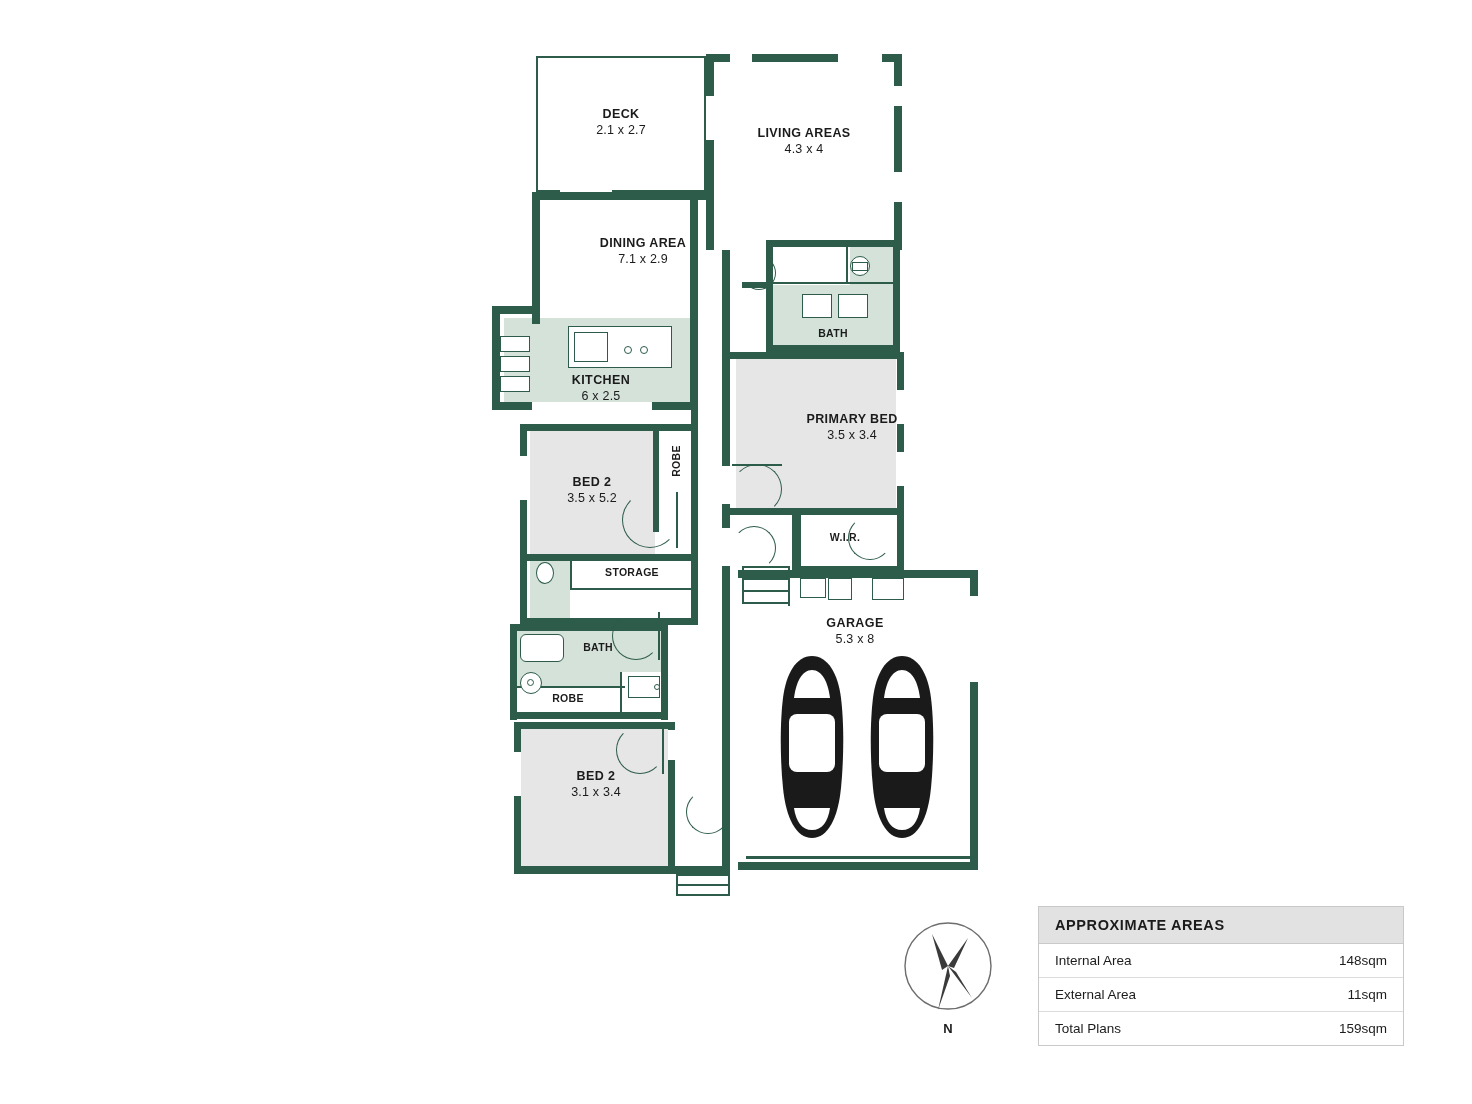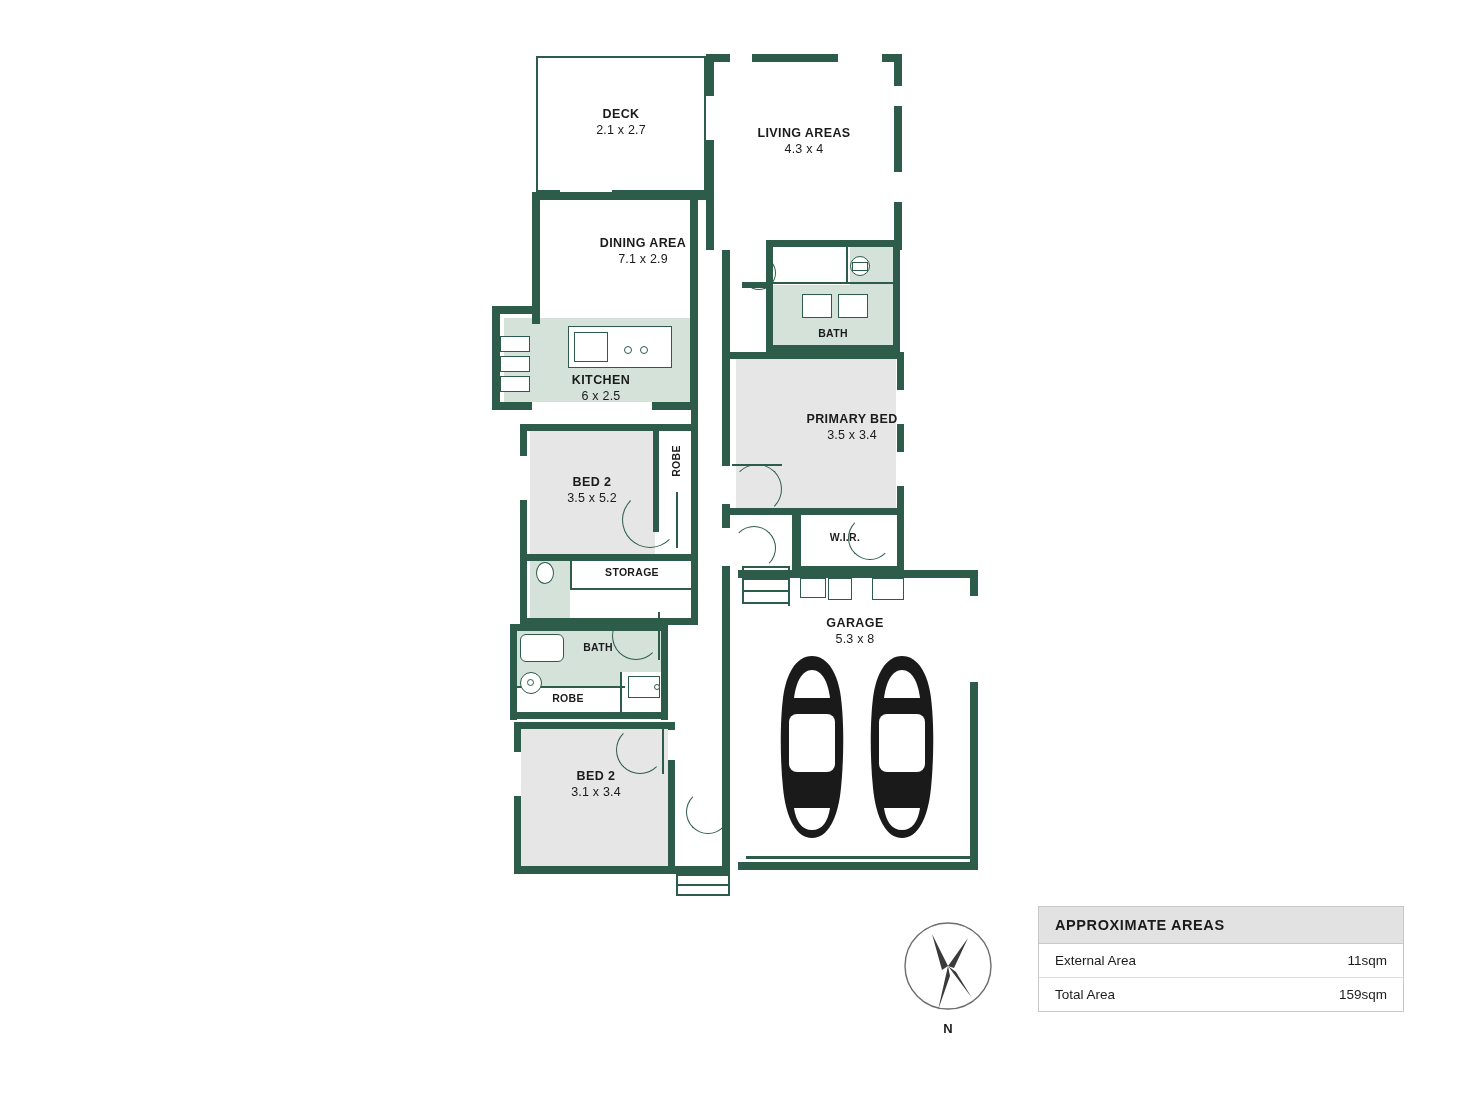--- a/index.html
+++ b/index.html
@@ -404,26 +404,30 @@
     <path d="M50 50 L70 22 L56 52 Z" fill="#3a3a3a"></path>
     <path d="M50 50 L40 94 L52 60 Z" fill="#3a3a3a"></path>
     <path d="M50 50 L74 82 L58 56 Z" fill="#3a3a3a"></path>
   </svg>
   <div class="c-label">N</div>
 </div>
 
 <div id="areas-table">
   <div class="areas-header">APPROXIMATE AREAS</div>
 
+  <div class="areas-row">
+    <span>Internal Area</span>
+    <span class="val">148sqm</span>
+  </div>
 
   <div class="areas-row">
     <span>External Area</span>
     <span class="val">11sqm</span>
   </div>
 
   <div class="areas-row">
-    <span>Total Area</span>
+    <span>Total Plans</span>
     <span class="val">159sqm</span>
   </div>
 </div>
 
 <div id="disclaimer">
 </div>
 
 </body></html>

